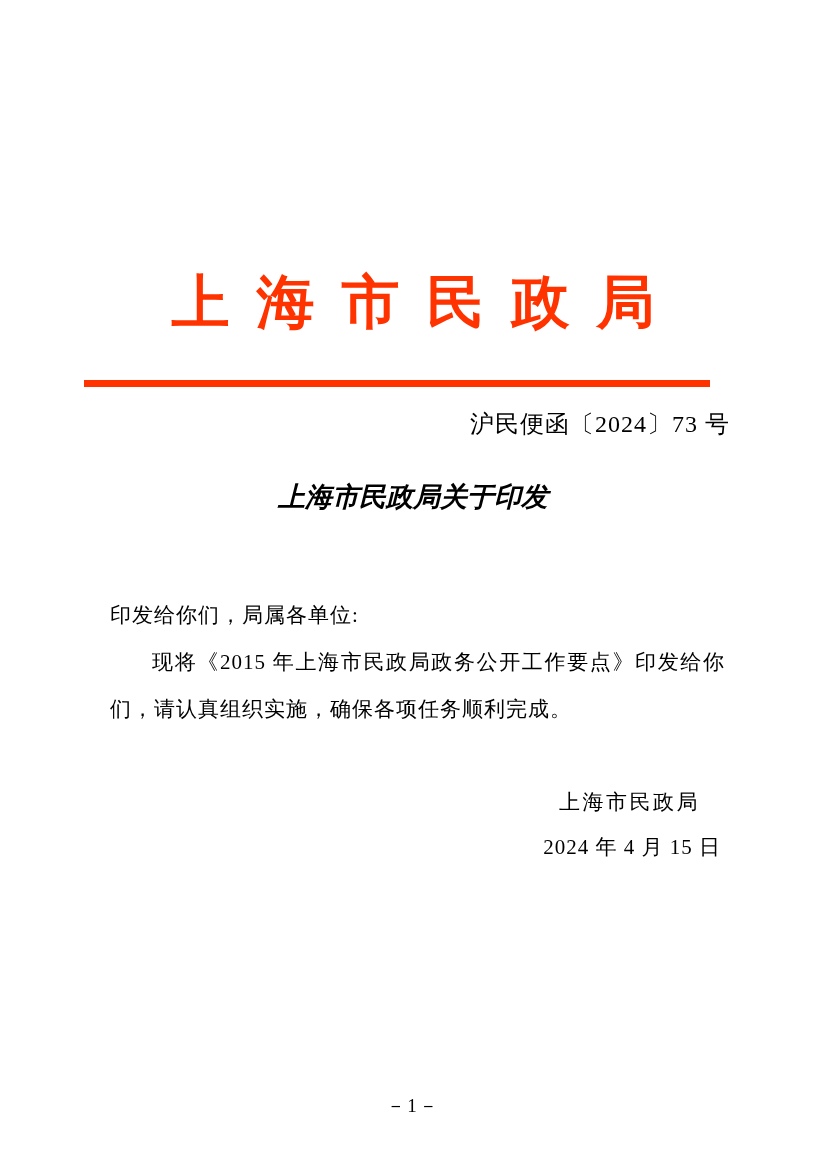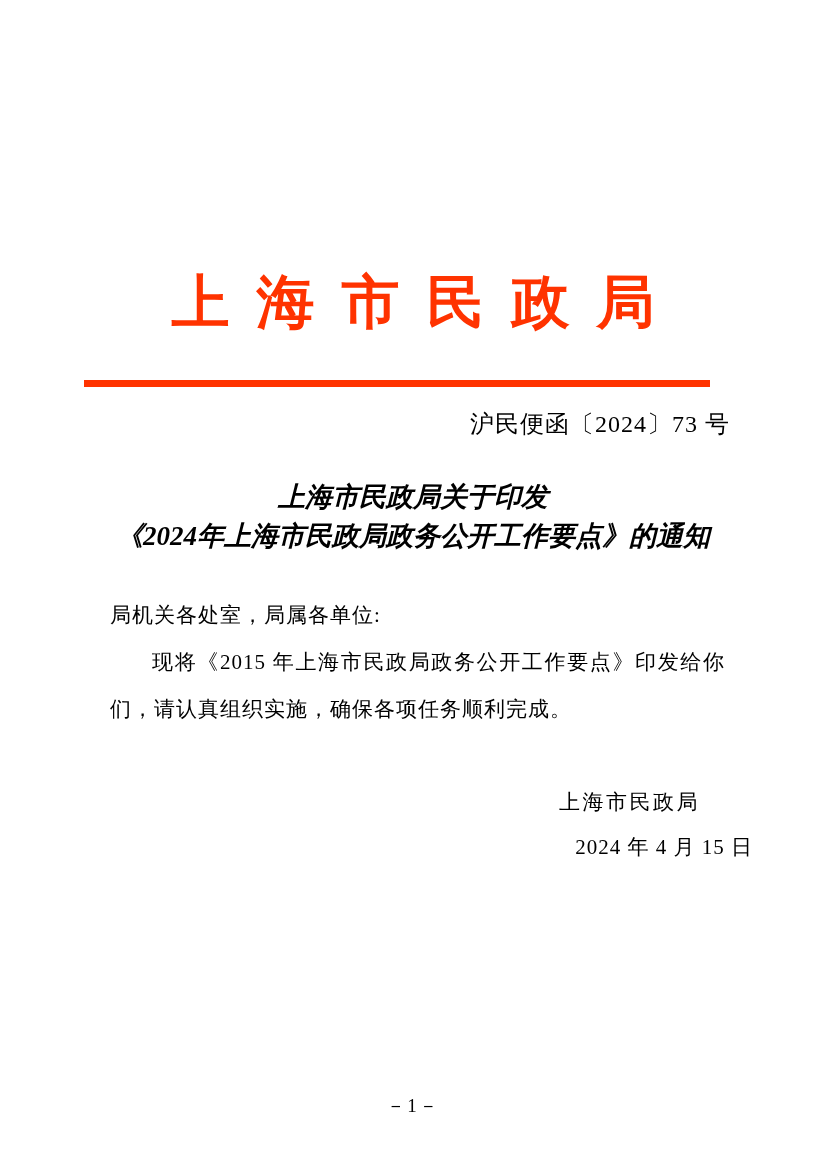--- a/index.html
+++ b/index.html
@@ -85,21 +85,21 @@
     line-height: 28px;
   }
   .signature.org {
     top: 779px;
     padding-right: 126px;
     letter-spacing: 2.5px;
     box-sizing: border-box;
   }
   .signature.date {
     top: 824px;
-    padding-right: 73px;
+    padding-right: 105px;
     letter-spacing: 1px;
     box-sizing: border-box;
   }
   .page-footer {
     position: absolute;
     top: 1084px;
     left: 0;
     width: 100%;
     text-align: center;
     font-size: 19px;
@@ -115,25 +115,24 @@
   <div class="letterhead">
     <span class="spread">上海市民政局</span>
   </div>
 
   <div class="red-line"></div>
 
   <div class="doc-number">沪民便函〔2024〕73 号</div>
 
   <div class="notice-title">
     <div>上海市民政局关于印发</div>
-    <div>《2024年上海市民政局政务公开工作要点》的通知</div>
   </div>
 
   <div class="body-block">
-    <p>局机关各处室，局属各单位:</p>
+    <p>印发给你们，局属各单位:</p>
     <p class="indent">现将《2015 年上海市民政局政务公开工作要点》印发给你们，请认真组织实施，确保各项任务顺利完成。</p>
   </div>
 
   <div class="signature org">上海市民政局</div>
 
   <div class="signature date">2024 年 4 月 15 日</div>
 
   <div class="page-footer">－1－</div>
 
 </div>

